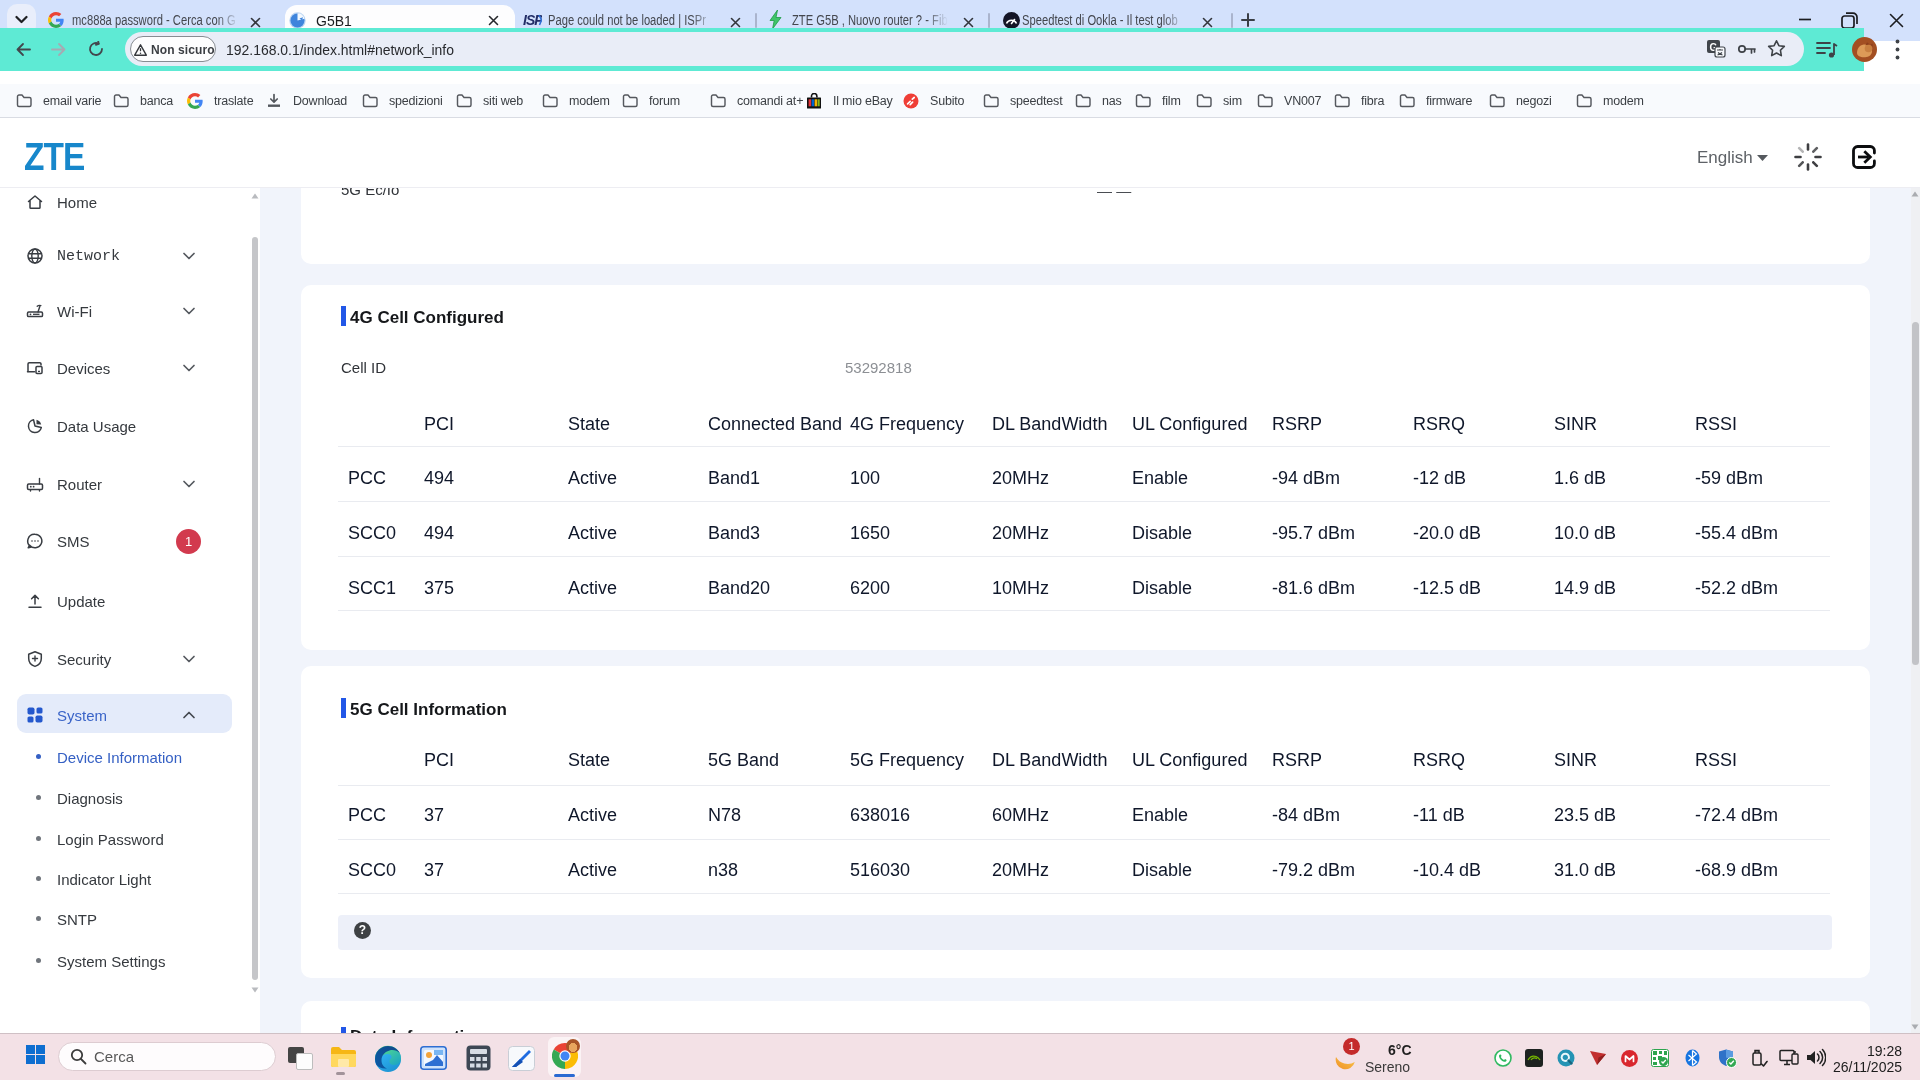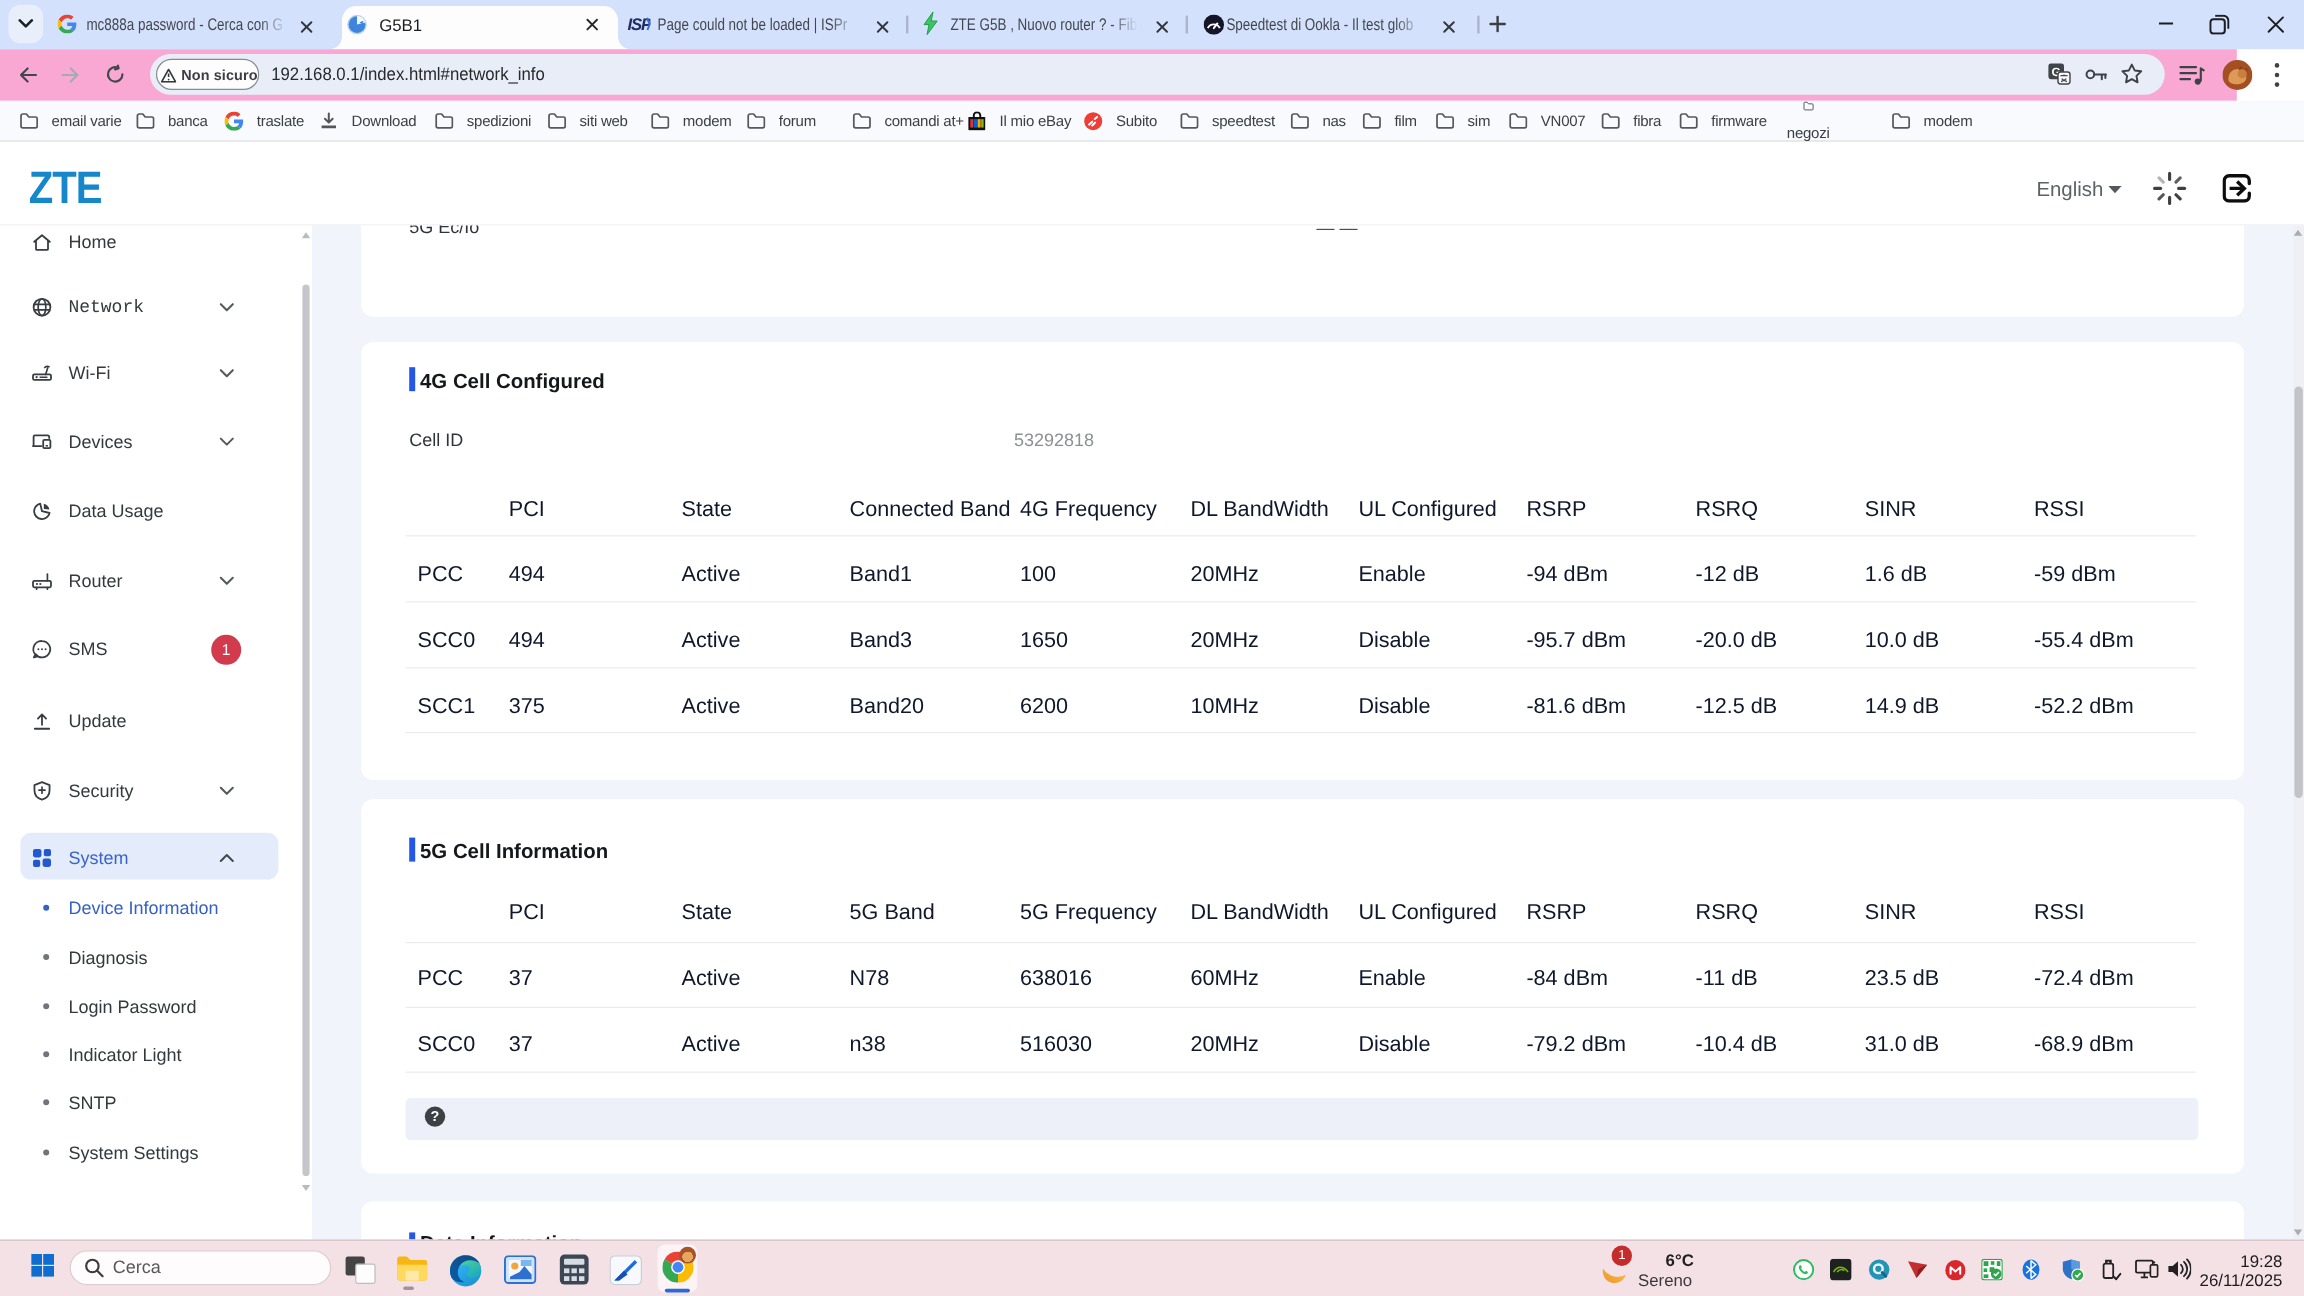--- a/index.html
+++ b/index.html
@@ -8,21 +8,21 @@
   #stage { position:relative; width:1920px; height:1080px; background:#fff; }
 
   
   #tabstrip { left:0; top:0; width:1920px; height:41px; background:#d3e1fc; }
   .tab-title { font-size:14px; color:#44474e; white-space:nowrap; overflow:hidden; }
   .tab-title i { display:inline-block; font-style:normal; transform:scaleX(0.8); transform-origin:0 50%; }
   .fade:after { content:""; position:absolute; right:0; top:0; bottom:0; width:22px;
      background:linear-gradient(90deg, rgba(211,225,252,0), #d3e1fc); }
   .tsep { width:2px; height:15px; background:#aab4cd; border-radius:1px; top:13px; }
 
-  #toolbar { left:0; top:41px; width:1864px; height:43px; background:#f9a8d4; }
+  #toolbar { left:0; top:28px; width:1864px; height:43px; background:#5eead4; }
   #bookbar { left:0; top:84px; width:1920px; height:34px; background:#f8fafd; border-bottom:1px solid #d9dce3; }
   .bm { position:absolute; top:0; height:34px; display:flex; align-items:center; gap:11px;
         font-size:12.5px; letter-spacing:-0.2px; color:#3c4045; }
 
   
   #pghead { left:0; top:119px; width:1920px; height:69px; background:#fff; border-bottom:1px solid #ededf2; }
   #sidebar { left:0; top:188px; width:260px; height:845px; background:#fff; }
   #content { left:260px; top:188px; width:1660px; height:845px; background:#f1f4fb; overflow:hidden; }
   .card { position:absolute; left:41px; width:1569px; background:#fff; border-radius:10px; }
   .ctitle { position:absolute; left:49px; font-size:17px; font-weight:bold; color:#15171a; }
@@ -313,21 +313,21 @@
           <use href="#bmf"></use>
         </svg>
         <span>fibra</span>
       </div>
     <div class="bm" style="left:1399px;">
         <svg width="16" height="16" viewBox="0 0 16 16">
           <use href="#bmf"></use>
         </svg>
         <span>firmware</span>
       </div>
-    <div class="bm" style="left:1489px;flex-direction:column;">
+    <div class="bm" style="left:1489px;">
         <svg width="16" height="16" viewBox="0 0 16 16">
           <use href="#bmf"></use>
         </svg>
         <span>negozi</span>
       </div>
     <div class="bm" style="left:1576px;">
         <svg width="16" height="16" viewBox="0 0 16 16">
           <use href="#bmf"></use>
         </svg>
         <span>modem</span>

